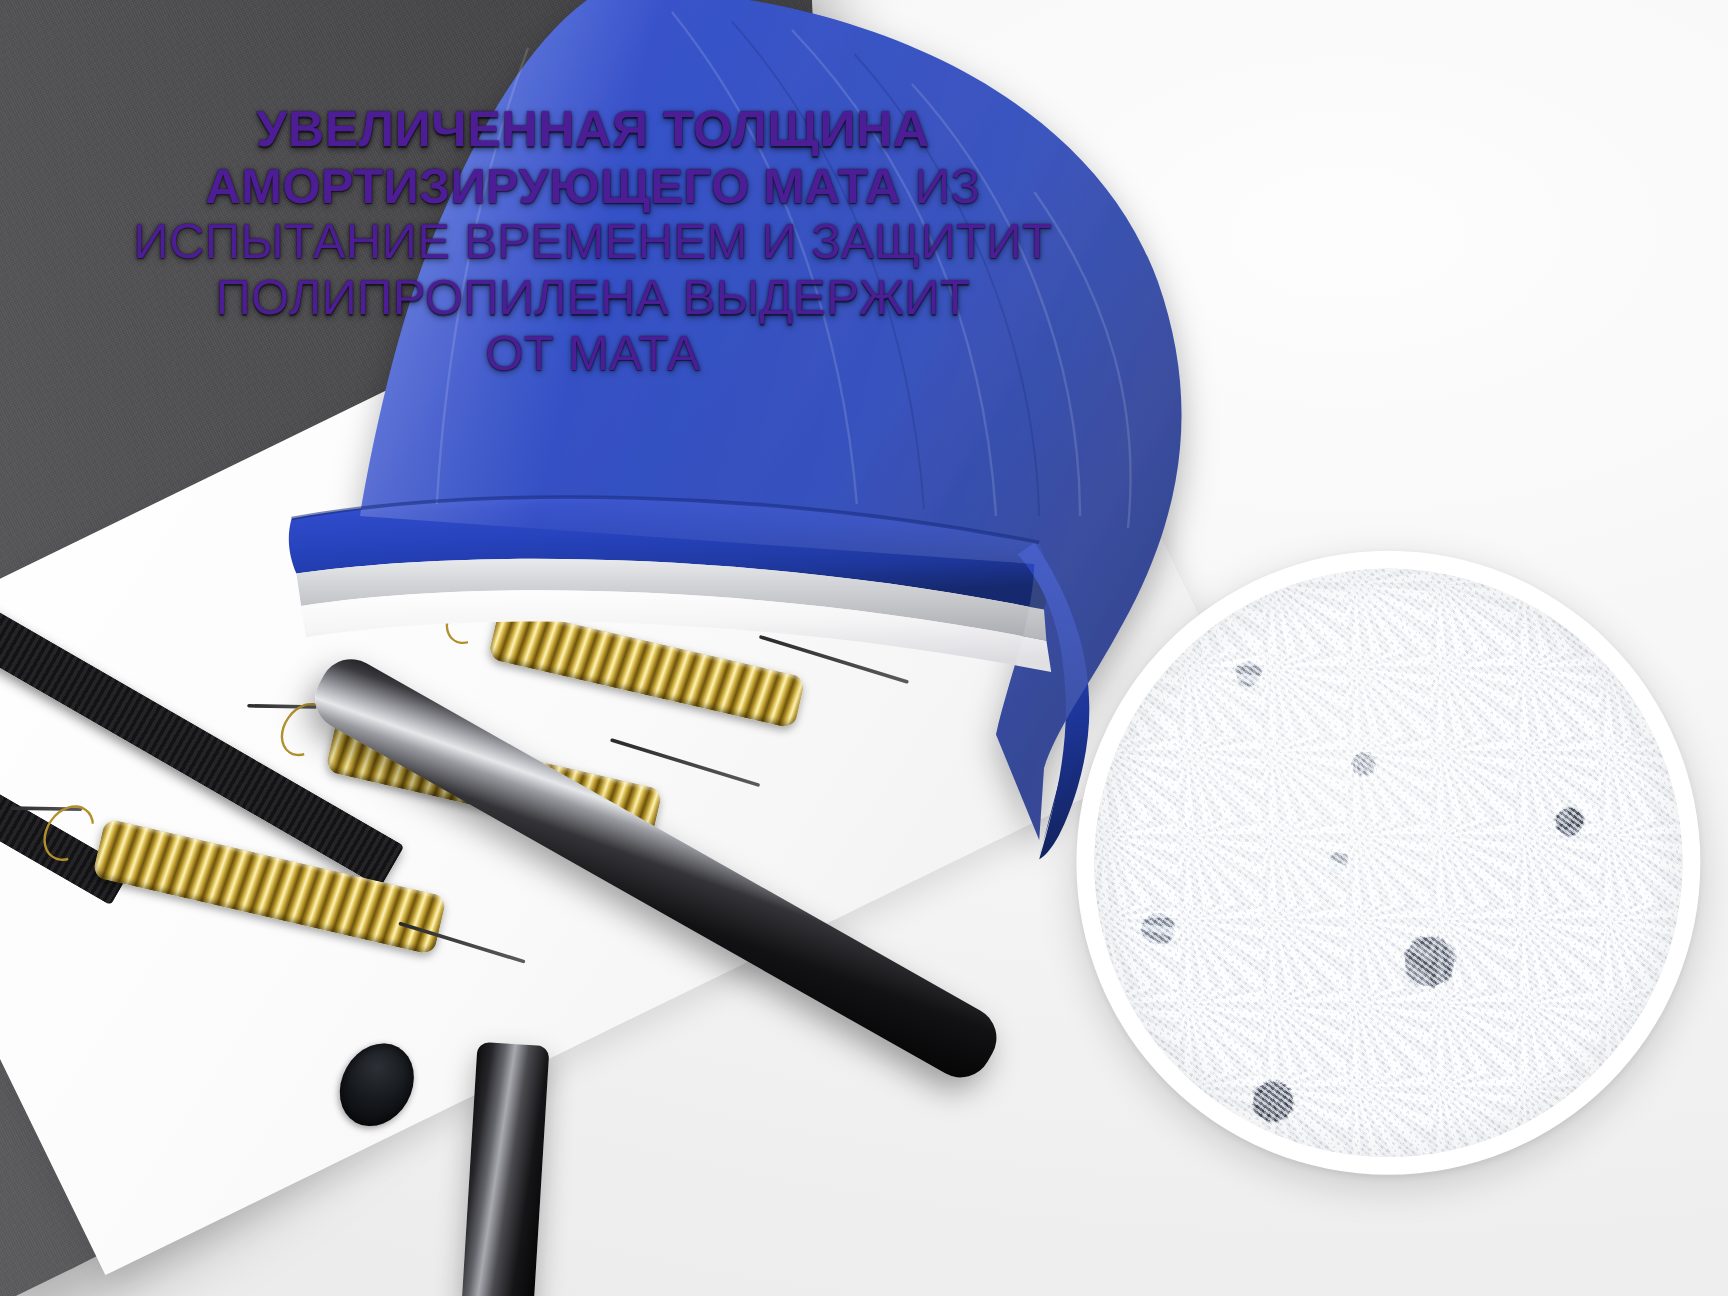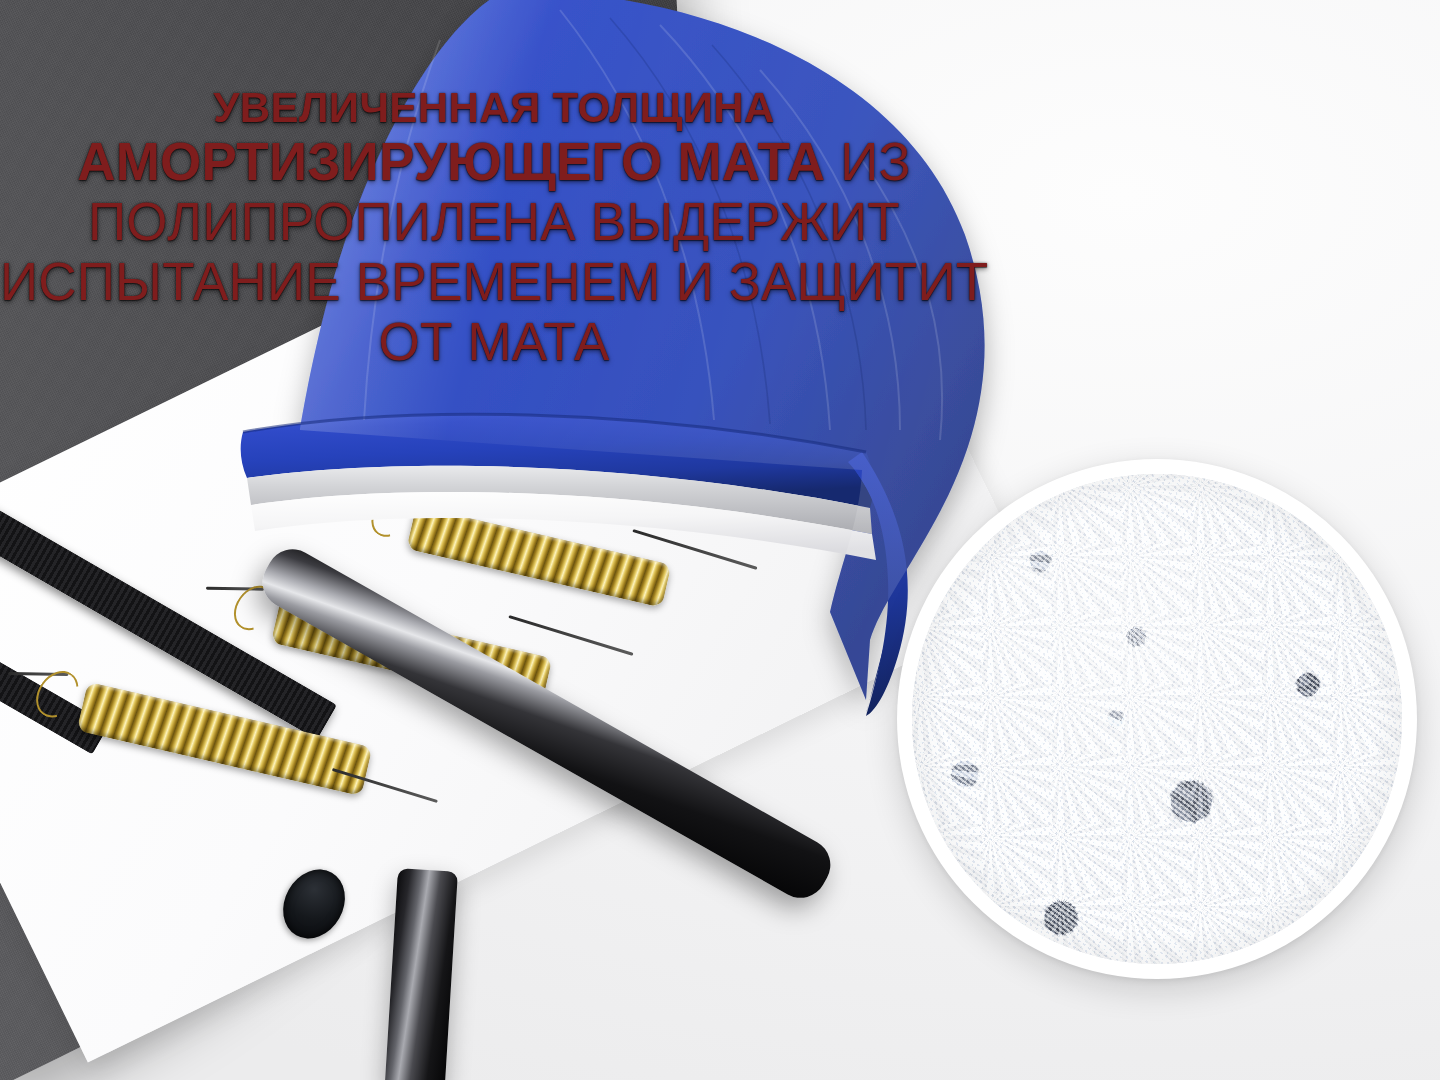--- a/index.html
+++ b/index.html
@@ -239,30 +239,30 @@
     background:radial-gradient(circle at 42% 34%, rgba(255,255,255,.30) 0%, rgba(255,255,255,0) 46%),
                radial-gradient(circle at 50% 50%, rgba(0,0,0,0) 62%, rgba(0,0,0,.16) 100%);
   }
 
   
   .headline{
     position:absolute;
     left:0; top:84px;
     width:988px;
     text-align:center;
-    color:#7f1d1d;
+    color:#4c1d95;
     line-height:1.135;
     letter-spacing:.2px;
     text-shadow:
       0 0 2px rgba(0,0,0,.55),
       0 2px 5px rgba(0,0,0,.55),
       0 1px 1px rgba(0,0,0,.5);
     z-index:30;
   }
-  .hl-line{ font-size:53px; white-space:nowrap; }
+  .hl-line{ font-size:41px; white-space:nowrap; }
   .hl-line.strong{ font-weight:700; font-size:42px; letter-spacing:.4px; }
   .hl-line.light{ font-weight:400; }
   .hl-line.l2 .strong-seg{ font-weight:700; }
   .hl-line.l2 .light-seg{ font-weight:400; }
 </style>
 </head>
 <body>
 
 <div id="stage">
 
@@ -429,18 +429,18 @@
       <div class="foam-grain2"></div>
       <div class="foam-shade"></div>
     </div>
   </div>
 
   <div class="headline">
     <div class="hl-line strong">УВЕЛИЧЕННАЯ ТОЛЩИНА</div>
     <div class="hl-line l2">
       <span class="strong-seg">АМОРТИЗИРУЮЩЕГО МАТА</span><span> </span><span class="light-seg">ИЗ</span>
     </div>
+    <div class="hl-line light">ИСПЫТАНИЕ ВРЕМЕНЕМ И ЗАЩИТИТ</div>
     <div class="hl-line light">ПОЛИПРОПИЛЕНА ВЫДЕРЖИТ</div>
-    <div class="hl-line light">ИСПЫТАНИЕ ВРЕМЕНЕМ И ЗАЩИТИТ</div>
     <div class="hl-line light">ОТ МАТА</div>
   </div>
 
 </div>
 
 </body></html>

